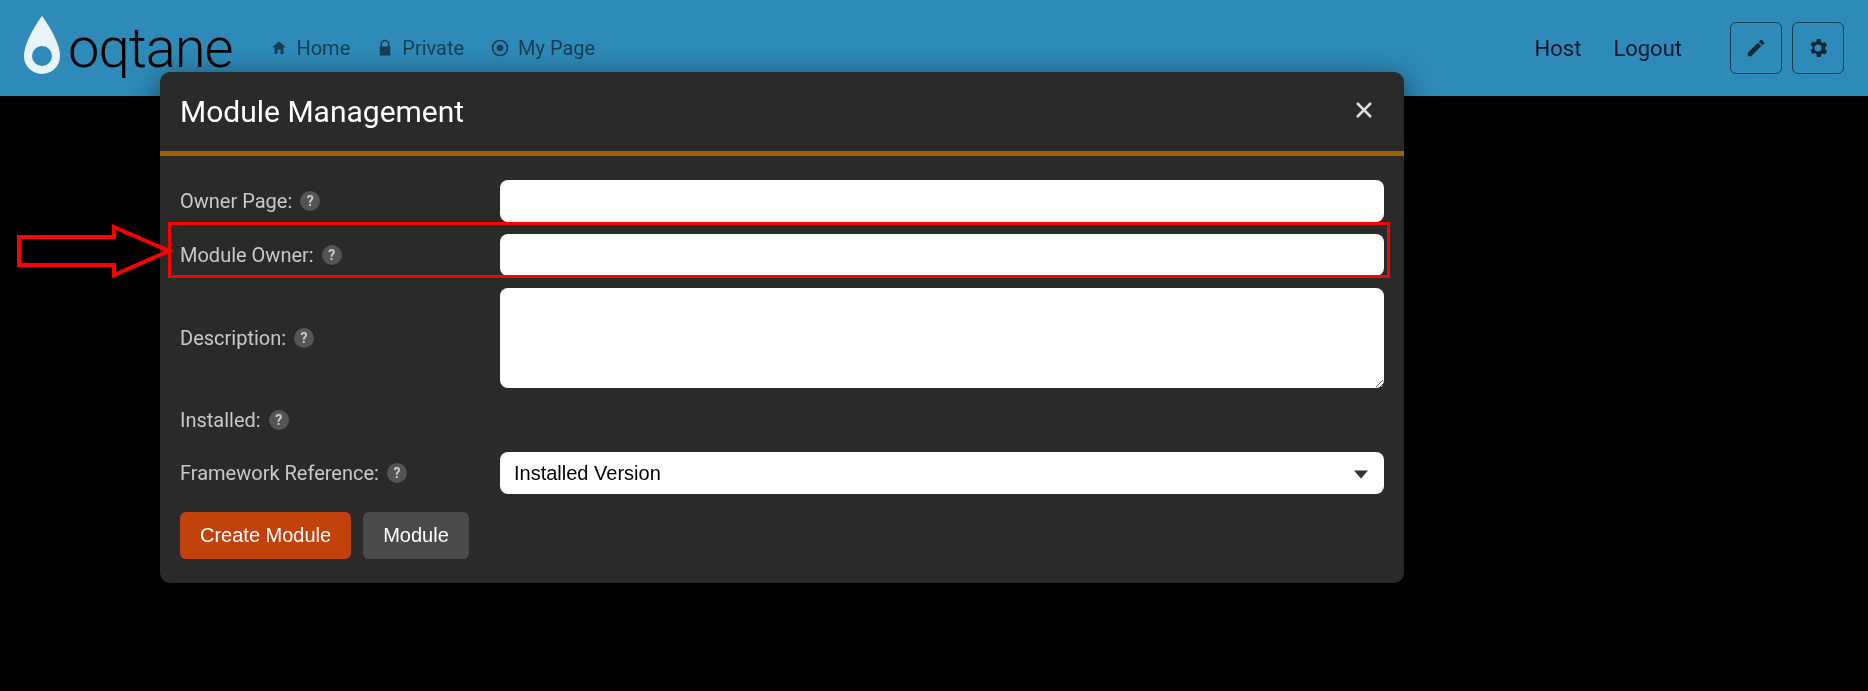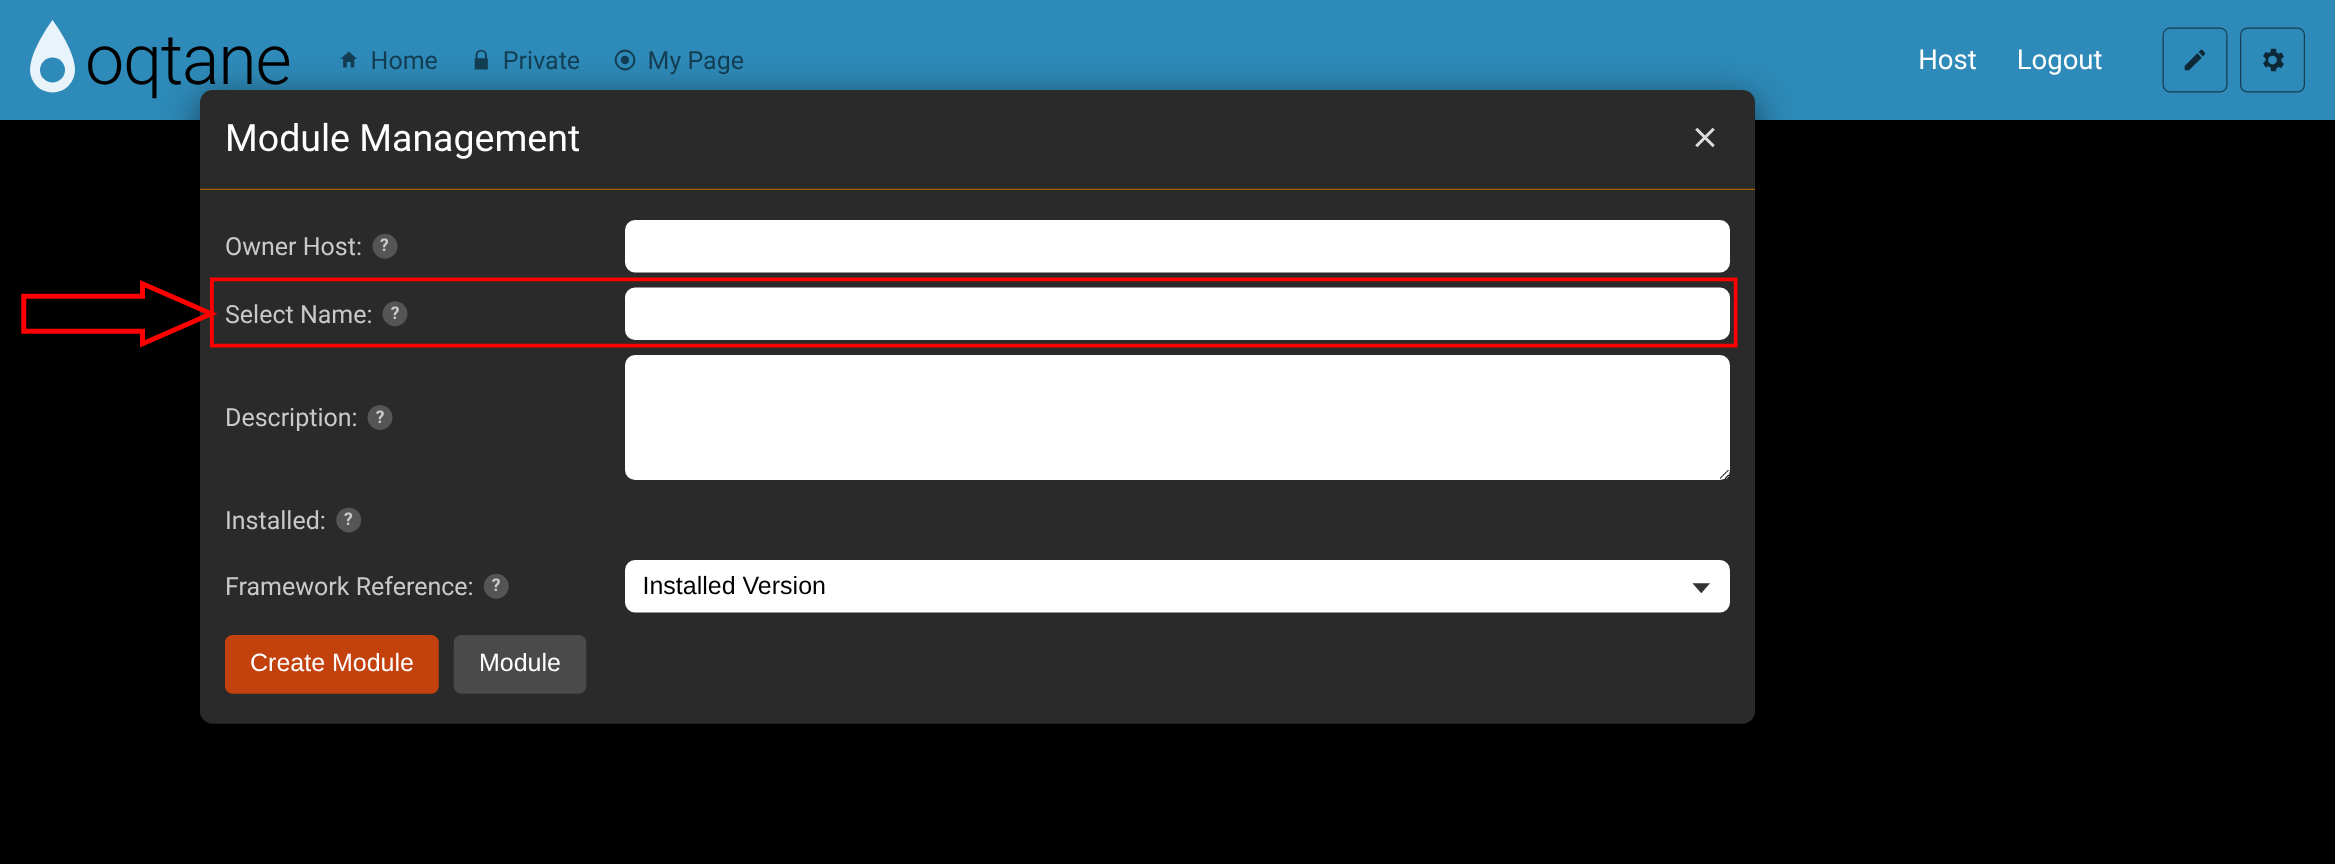--- a/index.html
+++ b/index.html
@@ -47,21 +47,21 @@
   }
   .search-wrap input {
     flex: 1; border: none; outline: none; background: transparent;
     font-size: 20px; color: #444;
   }
   .search-wrap input::placeholder { color: #555; }
   .search-wrap .search-btn { background: none; border: none; cursor: pointer; }
   .search-wrap .search-btn svg { fill: #666; display:block; }
 
   .acct-links { display:flex; align-items:center; gap: 32px; margin-left: 40px; }
-  .acct-link { color: #ffffff; font-size: 22px; cursor: pointer; }
+  .acct-link { color: #0f172a; font-size: 22px; cursor: pointer; }
 
   .sq-btn {
     width: 52px; height: 52px;
     border: 1px solid rgba(0,0,0,0.55);
     border-radius: 6px;
     display: flex; align-items: center; justify-content: center;
     cursor: pointer; background: transparent;
   }
   .sq-btn svg { fill: rgba(0,0,0,0.7); display:block; }
   .sq-btns { display:flex; gap:10px; margin-left: 20px; }
@@ -73,21 +73,21 @@
     width: 1244px;
     background: #2a2a2a;
     border-radius: 10px;
     box-shadow: 0 8px 30px rgba(0,0,0,0.6);
     z-index: 10;
     overflow: hidden;
   }
   .modal-head {
     display:flex; align-items:center; justify-content:space-between;
     padding: 22px 28px 22px 20px;
-    border-bottom: 1px solid #a16207;
+    border-bottom: 5px solid #a16207;
   }
   .modal-title { color: #fff; font-size: 30px; font-weight: 400; }
   .modal-close { background:none; border:none; cursor:pointer; }
   .modal-close svg { stroke:#ddd; }
 
   .modal-body { padding: 18px 20px 24px 20px; }
 
   .form-row {
     display:flex; align-items:center; gap: 10px;
     padding: 6px 0;
@@ -230,29 +230,29 @@
             <path d="M5 5l14 14M19 5L5 19"></path>
           </svg>
       </span>
     </button>
   </div>
 
   <div class="modal-body">
 
     <div class="form-row">
       <div class="form-label">
-        <span>Owner Host:</span>
+        <span>Owner Page:</span>
         <span class="help">?</span>
       </div>
       <input class="form-control" type="text" value="" style="">
     </div>
 
     <div class="form-row">
       <div class="form-label">
-        <span>Select Name:</span>
+        <span>Module Owner:</span>
         <span class="help">?</span>
       </div>
       <input class="form-control" type="text" value="" style="">
     </div>
 
     <div class="form-row ta">
       <div class="form-label" style="padding-top:38px">
         <span>Description:</span>
         <span class="help">?</span>
       </div>

